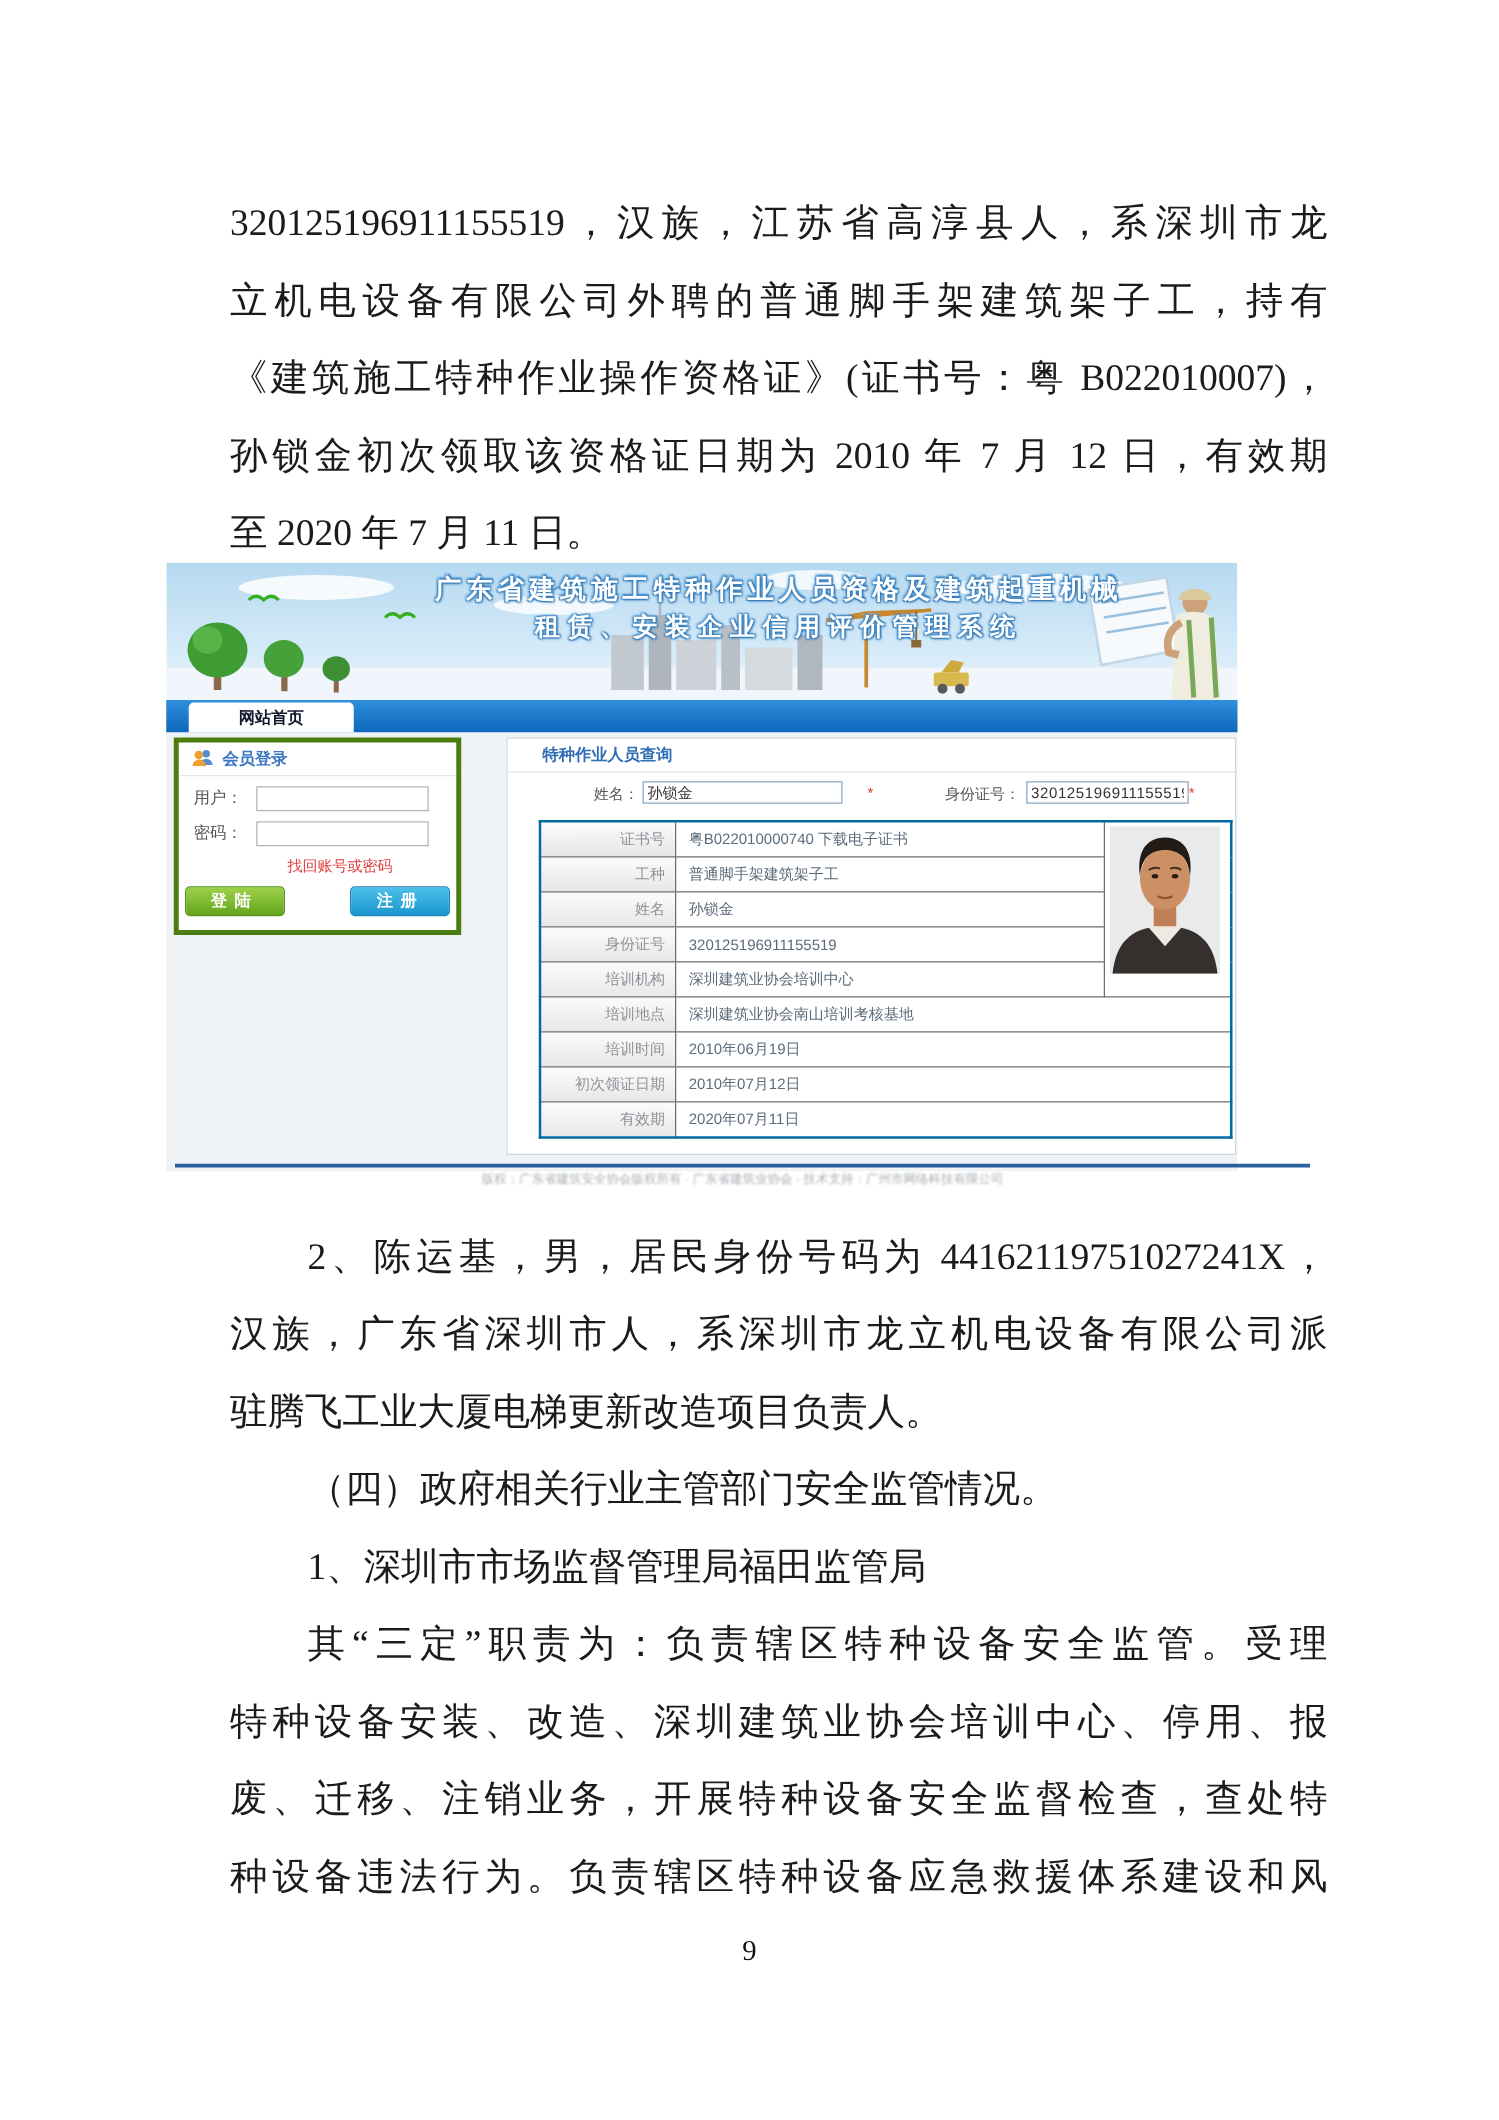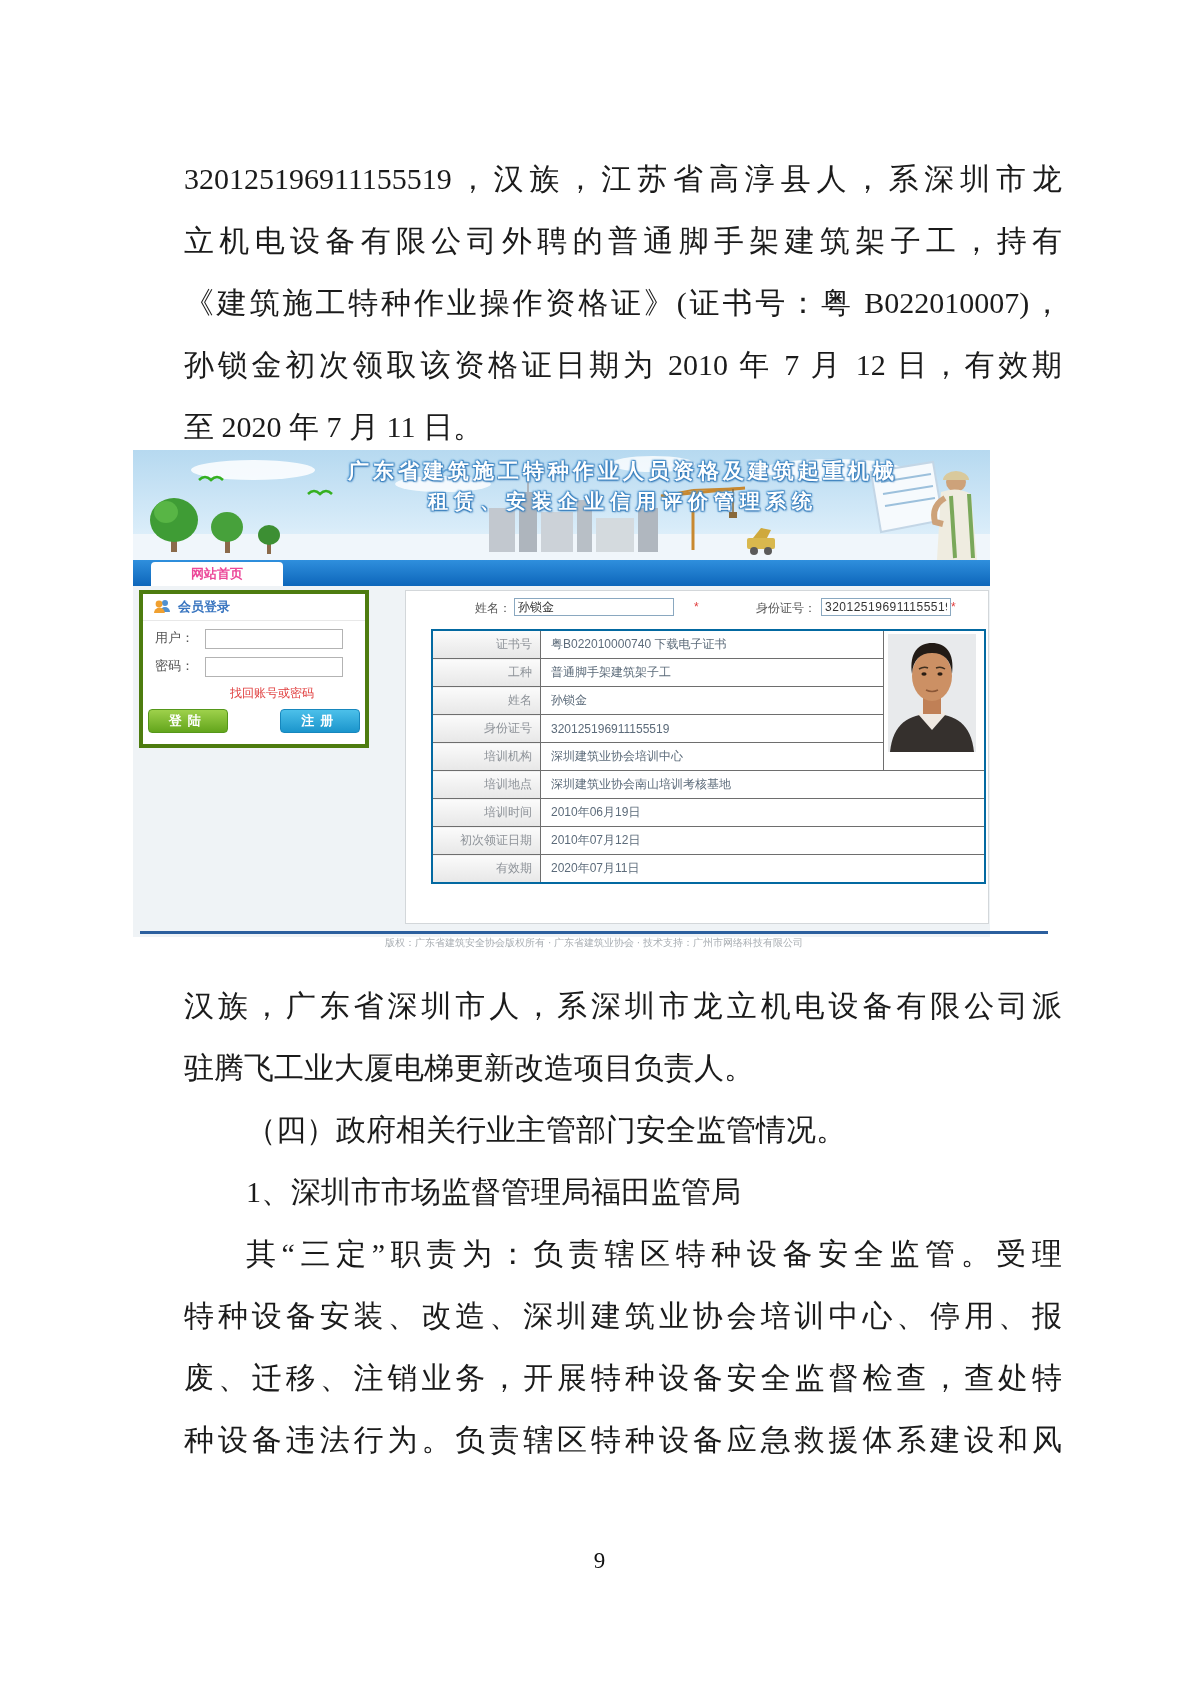--- a/index.html
+++ b/index.html
@@ -21,21 +21,21 @@
   .banner{position:absolute;left:0;top:0;width:857px;height:110px;overflow:hidden;}
   .btitle{position:absolute;left:150px;top:7px;width:680px;text-align:center;
     font-weight:bold;color:#fff;letter-spacing:4px;
     text-shadow:0 0 2px #2e75b6,1px 1px 2px #2e75b6,-1px -1px 2px #5aa0d8,1px -1px 1px #4a90c8,-1px 1px 1px #4a90c8;}
   .bt1{font-size:21px;}
   .bt2{font-size:20px;margin-top:3px;letter-spacing:6px;}
   .navbar{position:absolute;left:0;top:110px;width:857px;height:26px;
     background:linear-gradient(#2f8fdd,#0d66ba);}
   .tab{position:absolute;left:18px;top:2px;width:132px;height:24px;line-height:24px;
     background:#fff;border-radius:4px 4px 0 0;text-align:center;
-    color:#ec4899;font-weight:bold;font-size:13px;cursor:pointer;}
+    color:#0f172a;font-weight:bold;font-size:13px;cursor:pointer;}
   .content{position:absolute;left:0;top:136px;width:857px;height:351px;background:#eff3f6;}
   
   .login{position:absolute;left:6px;top:4px;width:222px;height:150px;background:#fff;
     border:4px solid #4d7c0f;}
   .login-hd{height:26px;line-height:26px;padding-left:10px;border-bottom:1px solid #e8e8e8;
     color:#3a76c0;font-weight:bold;font-size:13px;}
   .login-hd svg{vertical-align:-2px;margin-right:6px;}
   .lrow{margin:8px 8px 0 12px;display:flex;align-items:flex-start;}
   .llabel{width:50px;color:#555;font-size:13px;}
   .lin{width:132px;height:16px;border:1px solid #b3b3b3;background:#fff;}
@@ -179,20 +179,21 @@
         <input class="lin" type="password" style="">
       </div>
       <div class="forgot">找回账号或密码</div>
       <div class="btns">
         <button class="green">登陆</button>
         <button class="blue">注册</button>
       </div>
     </div>
 
     <div class="main">
+      <div class="main-hd">特种作业人员查询</div>
 
       <div class="frow">
         <span class="fl1">姓名：</span>
         <input class="fin in-name" type="text" value="孙锁金" style="">
         <span class="req req1">*</span>
         <span class="fl2">身份证号：</span>
         <input class="fin in-id" type="text" value="320125196911155519" style="">
         <span class="req req2">*</span>
       </div>
 
@@ -254,20 +255,21 @@
         </table>
     </div>
   </div>
 </div>
 
 <div class="site-footer">
   <div class="footer-text">版权：广东省建筑安全协会版权所有 · 广东省建筑业协会 · 技术支持：广州市网络科技有限公司</div>
 </div>
 
 <div class="docblock doc-bottom">
+  <div class="line just ind">2、陈运基，男，居民身份号码为 44162119751027241X，</div>
   <div class="line just">汉族，广东省深圳市人，系深圳市龙立机电设备有限公司派</div>
   <div class="line left">驻腾飞工业大厦电梯更新改造项目负责人。</div>
   <div class="line left ind">（四）政府相关行业主管部门安全监管情况。</div>
   <div class="line left ind">1、深圳市市场监督管理局福田监管局</div>
   <div class="line just ind">其“三定”职责为：负责辖区特种设备安全监管。受理</div>
   <div class="line just">特种设备安装、改造、深圳建筑业协会培训中心、停用、报</div>
   <div class="line just">废、迁移、注销业务，开展特种设备安全监督检查，查处特</div>
   <div class="line just">种设备违法行为。负责辖区特种设备应急救援体系建设和风</div>
 </div>
 

